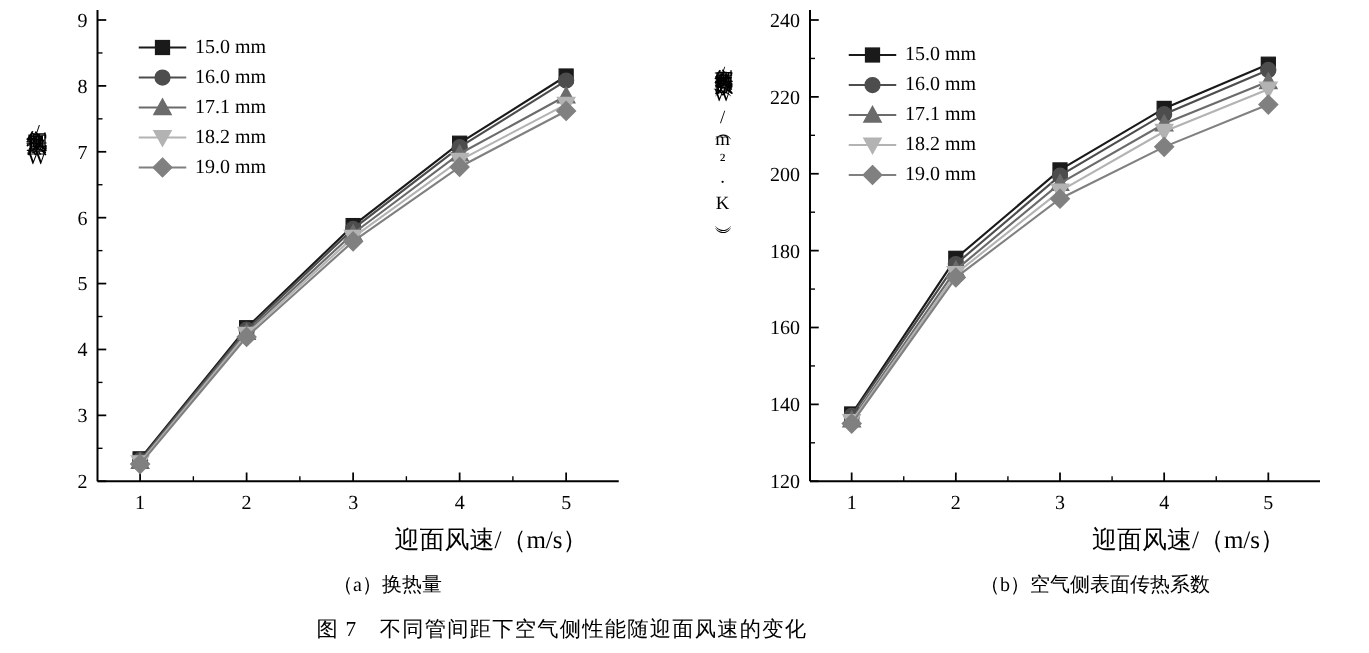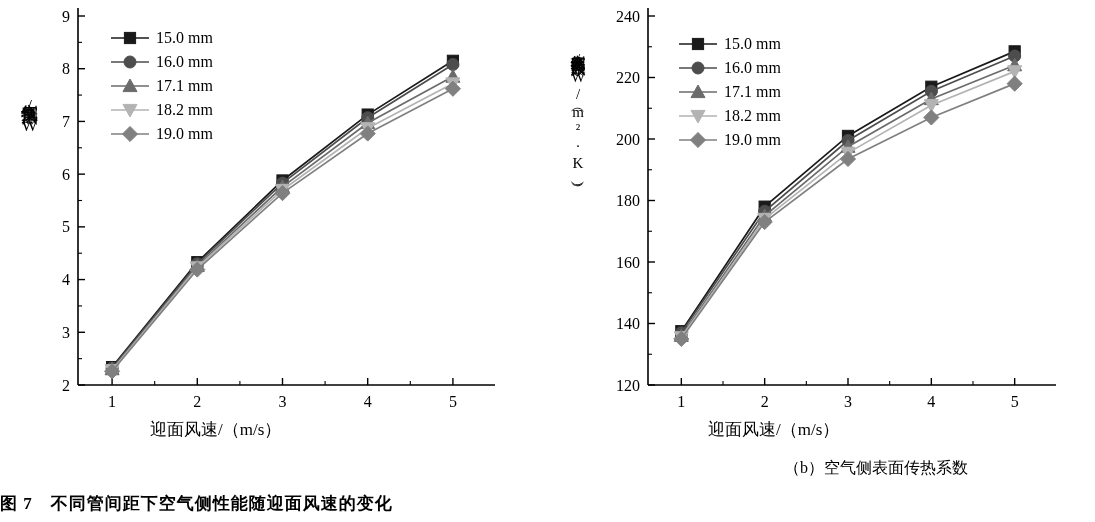--- a/index.html
+++ b/index.html
@@ -22,37 +22,37 @@
     position:absolute;
     writing-mode:vertical-rl;
     text-orientation:upright;
     font-size:17px;
     letter-spacing:1px;
     white-space:nowrap;
     font-family:"Liberation Serif", serif;
   }
   .xlabel{
     position:absolute;
-    font-size:17px;
+    font-size:20px;
     white-space:nowrap;
-    text-align:left;
+    text-align:right;
   }
   .subcap{
     position:absolute;
     font-size:16px;
     white-space:nowrap;
     text-align:center;
   }
   .maincap{
     position:absolute;
     left:0;width:899px;
     top:492px;
-    text-align:left;
+    text-align:center;
     font-size:17px;
-    font-weight:bold;
+    font-weight:normal;
     letter-spacing:1px;
     white-space:nowrap;
   }
   .legend{
     position:absolute;
     font-size:16px;
   }
   .legend-row{
     display:flex;align-items:center;height:24px;text-align:center;
   }
@@ -134,20 +134,21 @@
         <polygon points="452.91666666666663,90.47428571428577 445.91666666666663,77.87428571428578 459.91666666666663,77.87428571428578" fill="#b3b3b3" stroke="#b3b3b3" stroke-width="1"></polygon>
         <path d="M112.08 371.29 L197.29 269.56 L282.50 193.12 L367.71 133.55 L452.92 88.75" fill="none" stroke="#808080" stroke-width="1.7"></path>
         <polygon points="112.08333333333333,363.7342857142857 119.64333333333333,371.2942857142857 112.08333333333333,378.8542857142857 104.52333333333333,371.2942857142857" fill="#808080" stroke="#808080" stroke-width="1"></polygon>
         <polygon points="197.29166666666666,261.99571428571426 204.85166666666666,269.55571428571426 197.29166666666666,277.11571428571426 189.73166666666665,269.55571428571426" fill="#808080" stroke="#808080" stroke-width="1"></polygon>
         <polygon points="282.49999999999994,185.56000000000003 290.05999999999995,193.12000000000003 282.49999999999994,200.68000000000004 274.93999999999994,193.12000000000003" fill="#808080" stroke="#808080" stroke-width="1"></polygon>
         <polygon points="367.7083333333333,125.99285714285716 375.2683333333333,133.55285714285716 367.7083333333333,141.11285714285717 360.1483333333333,133.55285714285716" fill="#808080" stroke="#808080" stroke-width="1"></polygon>
         <polygon points="452.91666666666663,81.18571428571431 460.47666666666663,88.74571428571431 452.91666666666663,96.30571428571432 445.3566666666666,88.74571428571431" fill="#808080" stroke="#808080" stroke-width="1"></polygon>
       </svg>
     <div class="ylabel" id="ylabel-a" style="left: 18px; top: 90px; height: 220px;">空气侧换热量/W</div>
     <div class="xlabel" id="xlabel-a" style="left: 150px; top: 418px; width: 320px;">迎面风速/（m/s）</div>
+    <div class="subcap" id="subcap-a" style="left: 130px; top: 458px; width: 360px;">（a）换热量</div>
     <div class="legend" id="legend-a" style="left: 110px; top: 26px;">
         <div class="legend-row">
           <div class="legend-mark">
             <svg width="40" height="24">
               <line x1="1" y1="12" x2="39" y2="12" stroke="#1a1a1a" stroke-width="1.7"></line>
               <rect x="14.4" y="6.4" width="11.2" height="11.2" fill="#1a1a1a" stroke="#1a1a1a" stroke-width="1"></rect>
             </svg>
           </div>
           <span class="legend-label">15.0 mm</span>
         </div>

